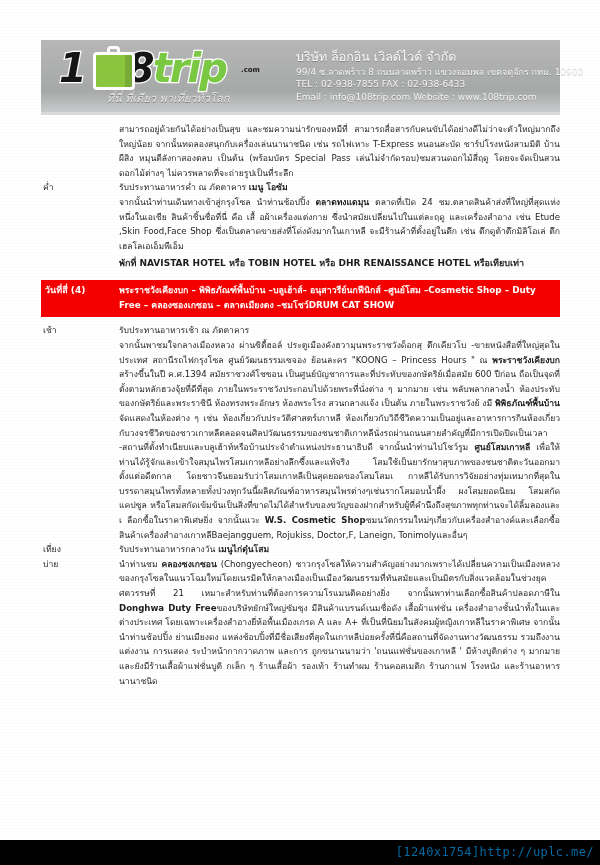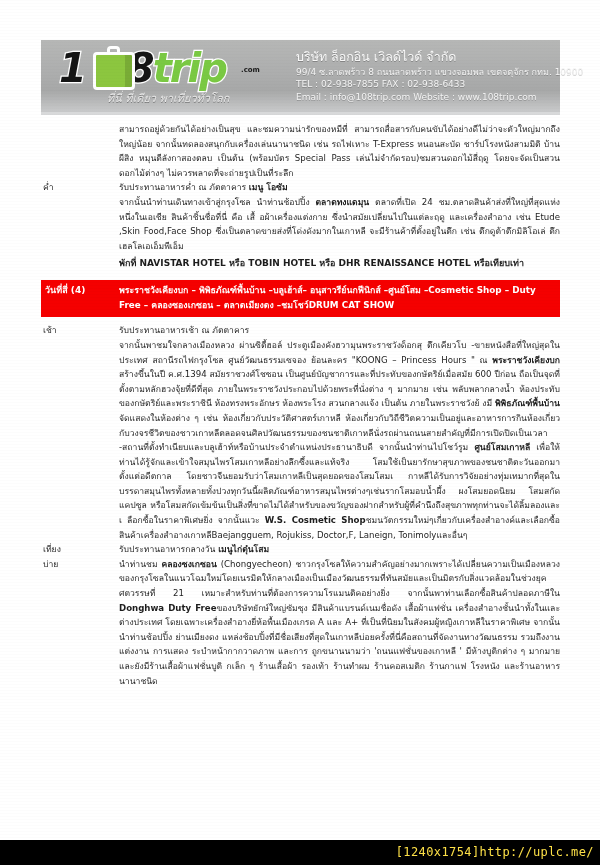--- a/index.html
+++ b/index.html
@@ -237,21 +237,21 @@
   }
 
   
   .watermark {
     position: absolute;
     left: 0;
     bottom: 0;
     width: 600px;
     height: 25px;
     background: #000000;
-    color: #fde047;
+    color: #0369a1;
     font-family: "DejaVu Sans Mono", "Liberation Mono", monospace;
     font-size: 12px;
     line-height: 25px;
     text-align: right;
     padding-right: 6px;
     box-sizing: border-box;
     letter-spacing: 0.4px;
     z-index: 40;
   }
 </style>

